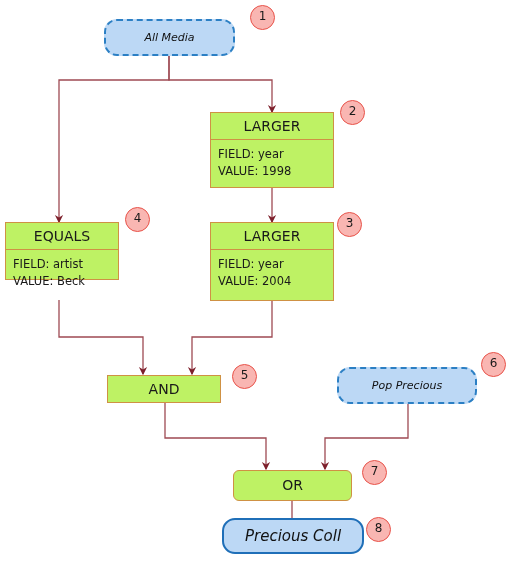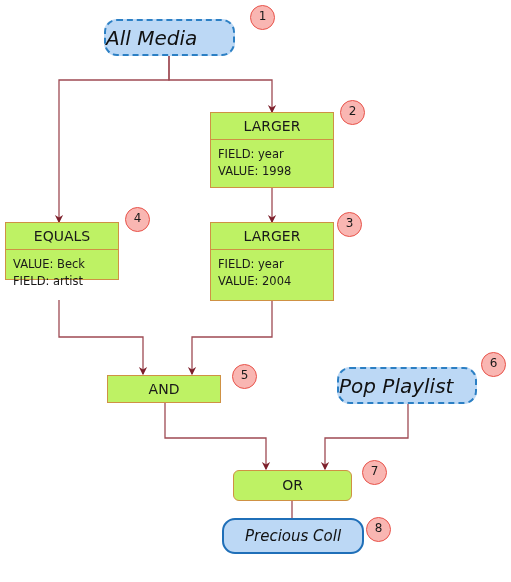--- a/index.html
+++ b/index.html
@@ -53,22 +53,23 @@
   }
   .op .op-body div{white-space:nowrap;}
 
   
   .src{
     background:#bcd8f5;
     border:2px dashed #2b7fc4;
     border-radius:13px;
     display:flex;
     align-items:center;
+    justify-content:center;
     font-style:italic;
-    font-size:20px;
+    font-size:11px;
     color:#111111;
   }
   
   .result{
     background:#bcd8f5;
     border:2px solid #1f6fb8;
     border-radius:13px;
     display:flex;
     align-items:center;
     justify-content:center;
@@ -141,33 +142,33 @@
     <div class="op-body">
       <div>FIELD: year</div>
       <div>VALUE: 2004</div>
     </div>
   </div>
   <div class="badge" style="left:337px; top:212px;">3</div>
 
   <div class="node op" style="left:5px; top:222px; width:114px; height:58px;">
     <div class="op-head">EQUALS</div>
     <div class="op-body">
+      <div>FIELD: artist</div>
       <div>VALUE: Beck</div>
-      <div>FIELD: artist</div>
     </div>
   </div>
   <div class="badge" style="left:125px; top:207px;">4</div>
 
   <div class="node op plain" style="left:107px; top:375px; width:114px; height:28px;">
     <div class="op-head" style="height:28px; line-height:26px;">AND</div>
   </div>
   <div class="badge" style="left:232px; top:364px;">5</div>
 
   <div class="node src" style="left:337px; top:367px; width:140px; height:37px;">
-    <span>Pop Playlist</span>
+    <span>Pop Precious</span>
   </div>
   <div class="badge" style="left:481px; top:352px;">6</div>
 
   <div class="node op plain" style="left:233px; top:470px; width:119px; height:31px;border-radius:6px;">
     <div class="op-head" style="height:29px; line-height:29px;">OR</div>
   </div>
   <div class="badge" style="left:362px; top:460px;">7</div>
 
   <div class="node result" style="left:222px; top:518px; width:142px; height:36px;">
     <span>Precious Coll</span>

